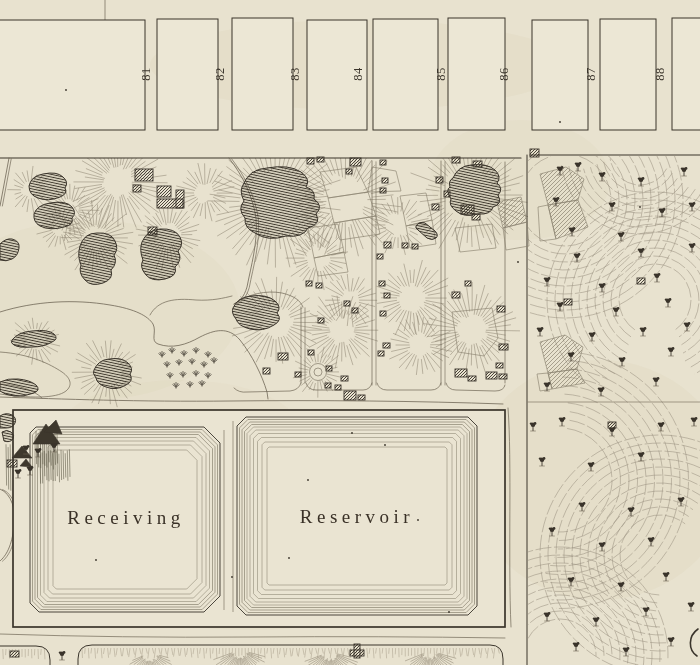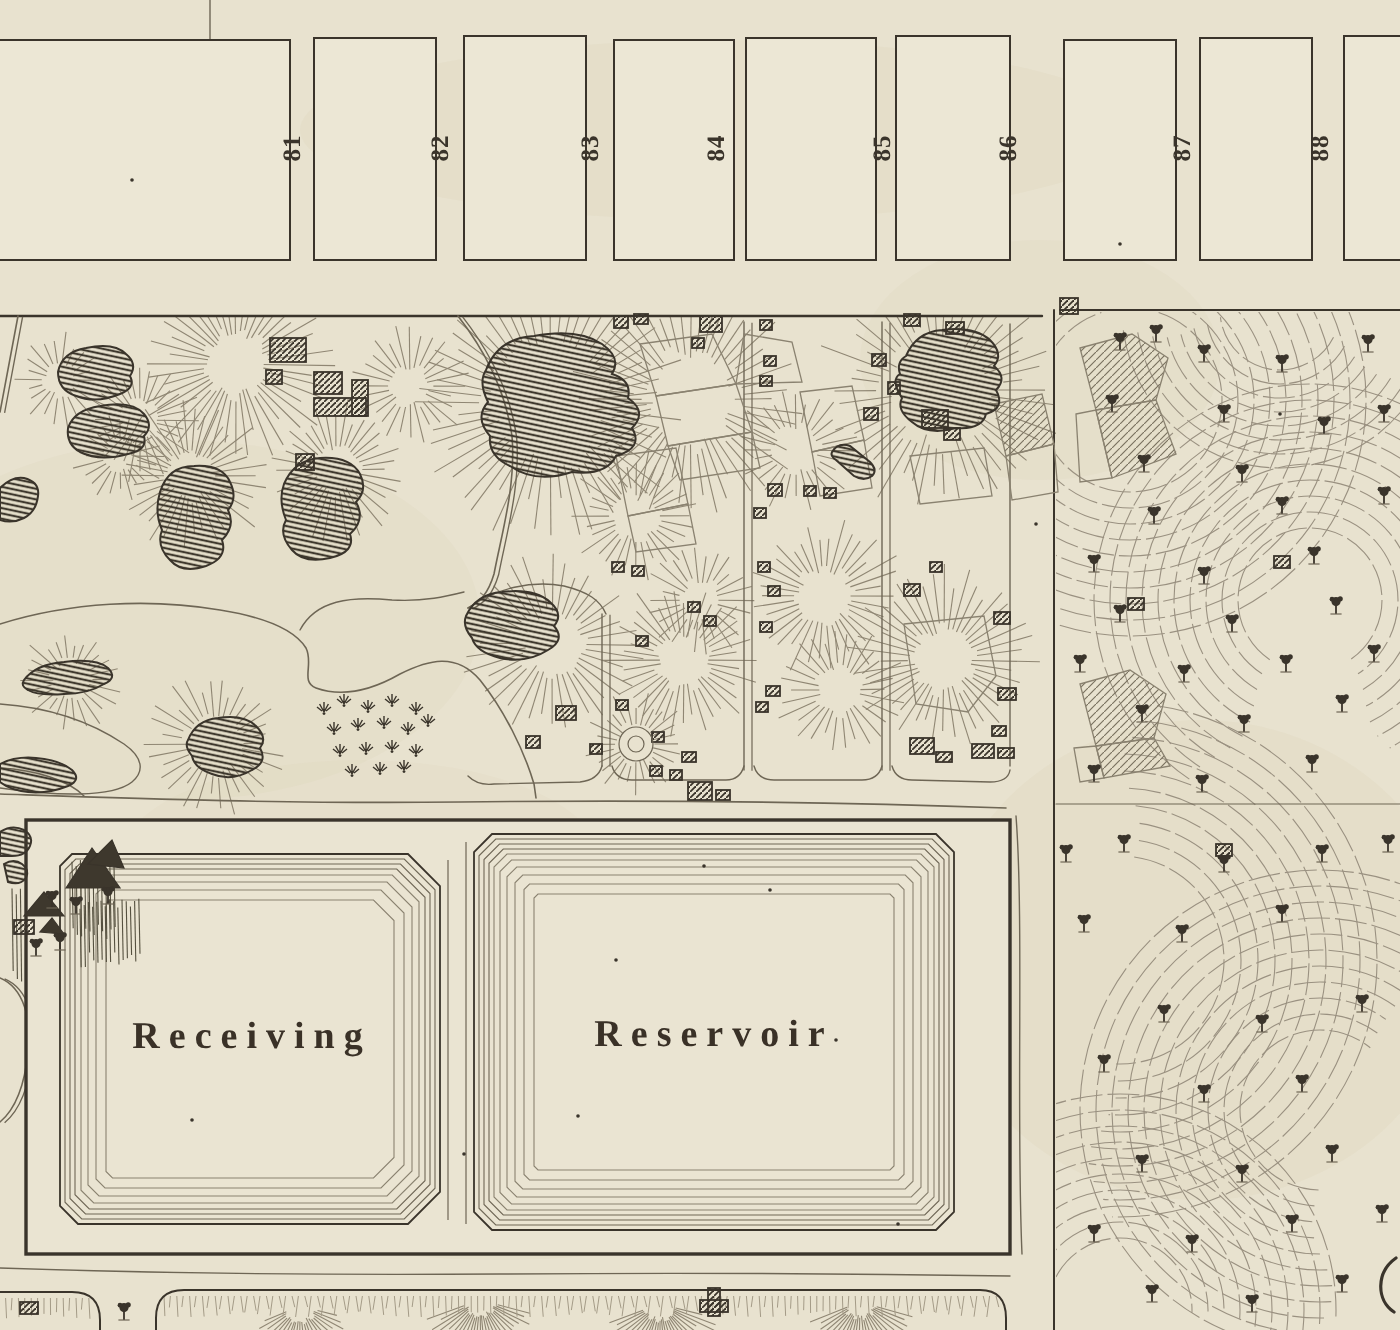--- a/index.html
+++ b/index.html
@@ -1,17 +1,17 @@
 <!DOCTYPE html>
 <html><head>
 <meta charset="utf-8">
 <style>
   html,body{margin:0;padding:0;background:#d8d2c0;}
   .stage{width:700px;height:665px;position:relative;overflow:hidden;
-         font-family:"Liberation Serif","DejaVu Serif",serif;font-weight:bold;}
+         font-family:"Liberation Serif","DejaVu Serif",serif;}
   svg{display:block}
   text{user-select:none}
   .res-label{font-family:"Liberation Serif","DejaVu Serif",serif;
              font-size:19px;letter-spacing:4.5px;fill:#3a3127;}
 </style>
 </head>
 <body>
 
 <div class="stage">
   <svg id="m" width="700" height="665" viewBox="0 0 700 665">

